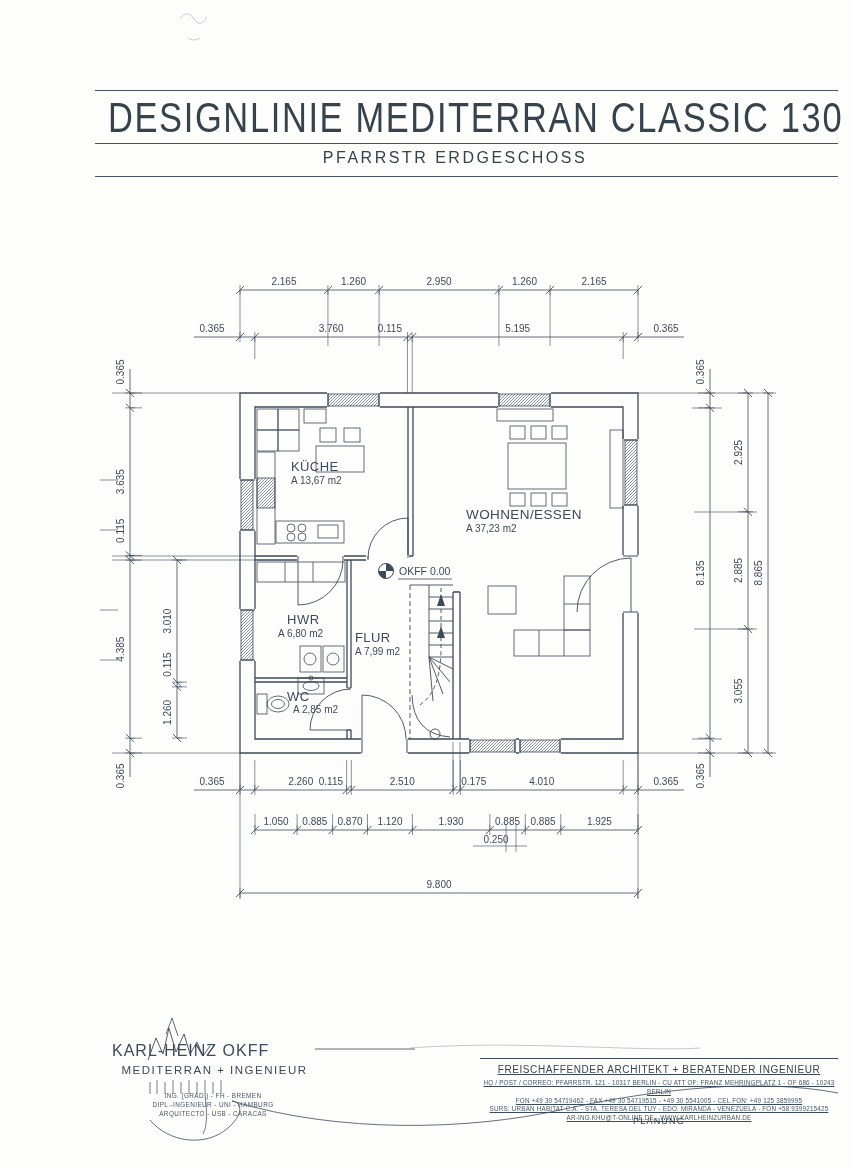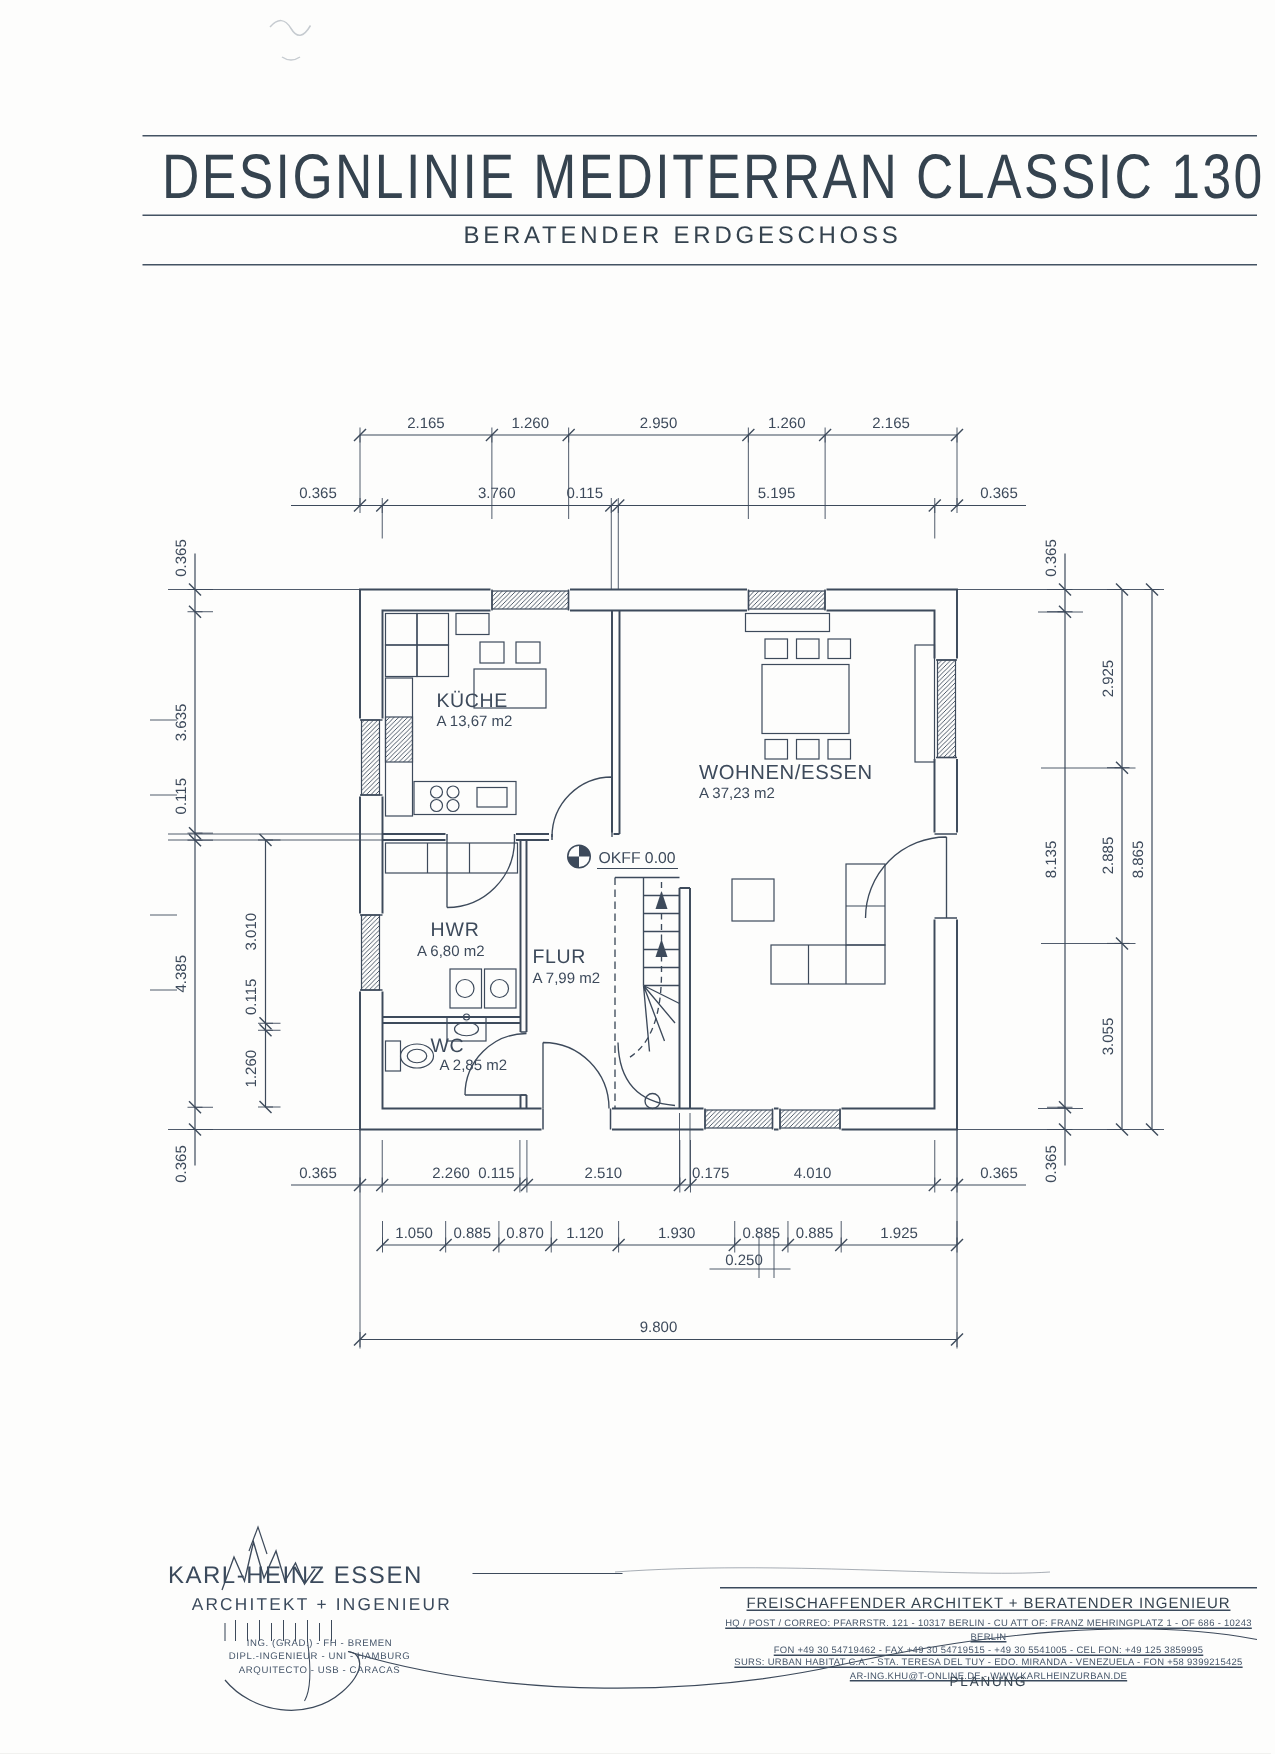--- a/index.html
+++ b/index.html
@@ -29,21 +29,21 @@
         font-size:9px;letter-spacing:1.2px;color:#35434f;margin-top:47px;}
 </style>
 </head>
 <body>
 
 <div class="page">
 
   <div class="rule" style="left:95px;top:90px;width:743px"></div>
   <div class="title"><span>DESIGNLINIE MEDITERRAN CLASSIC 130 M2</span></div>
   <div class="rule" style="left:95px;top:143px;width:743px"></div>
-  <div class="subtitle">BERATENDER ERDGESCHOSS</div>
+  <div class="subtitle">PFARRSTR ERDGESCHOSS</div>
   <div class="rule" style="left:95px;top:176px;width:743px"></div>
 
   <svg width="850" height="1169" viewBox="0 0 850 1169">
     <defs>
       <pattern id="glz" width="3" height="3" patternUnits="userSpaceOnUse">
         <path d="M0 3 L3 0" stroke="#3d4a5b" stroke-width="0.6"></path>
       </pattern>
     </defs>
 
     <g stroke="#9aa3ad" fill="none" stroke-width="1" opacity=".55">
@@ -407,22 +407,22 @@
       <path d="M166 1034 L172 1018 L178 1036" stroke-width="0.8"></path>
       <path d="M315 1049 H415" stroke-width="0.8"></path>
       <path d="M150 1082 v12 M157 1080 v14 M165 1082 v12 M173 1080 v14 M181 1082 v12 M189 1080 v14 M197 1082 v12 M205 1080 v14 M213 1082 v12 M221 1080 v14" stroke-width="0.7"></path>
       <path d="M205 1094 q4 30 -2 40" stroke-width="0.7"></path>
       <path d="M150 1120 C168 1142 205 1148 228 1128 C244 1114 242 1102 232 1101" stroke-width="0.8"></path>
       <path d="M232 1101 C340 1134 470 1130 560 1110 C660 1088 760 1078 838 1093" stroke-width="0.8"></path>
       <path d="M410 1048 C520 1040 640 1052 700 1048" stroke-width="0.5" opacity=".6"></path>
     </g>
   </svg>
 
-  <div class="logo-name">KARL-HEINZ ESSEN</div>
-  <div class="logo-sub">ARCHITEKT + INGENIEUR</div>
+  <div class="logo-name">KARL-HEINZ OKFF</div>
+  <div class="logo-sub">MEDITERRAN + INGENIEUR</div>
   <div class="logo-small">
     <div>ING. (GRAD.) - FH - BREMEN</div>
     <div>DIPL.-INGENIEUR - UNI - HAMBURG</div>
     <div>ARQUITECTO - USB - CARACAS</div>
   </div>
 
   <div class="arch-block">
     <div class="arch-head">FREISCHAFFENDER ARCHITEKT + BERATENDER INGENIEUR</div>
     <div class="arch-lines">
       <div>HQ / POST / CORREO: PFARRSTR. 121 - 10317 BERLIN - CU ATT OF: FRANZ MEHRINGPLATZ 1 - OF 686 - 10243 BERLIN</div>

